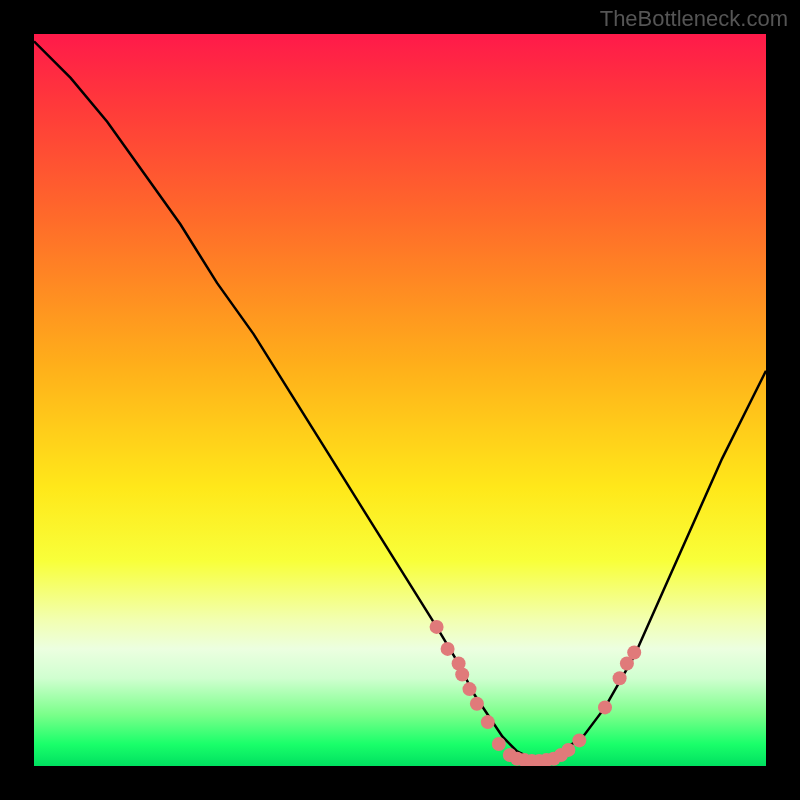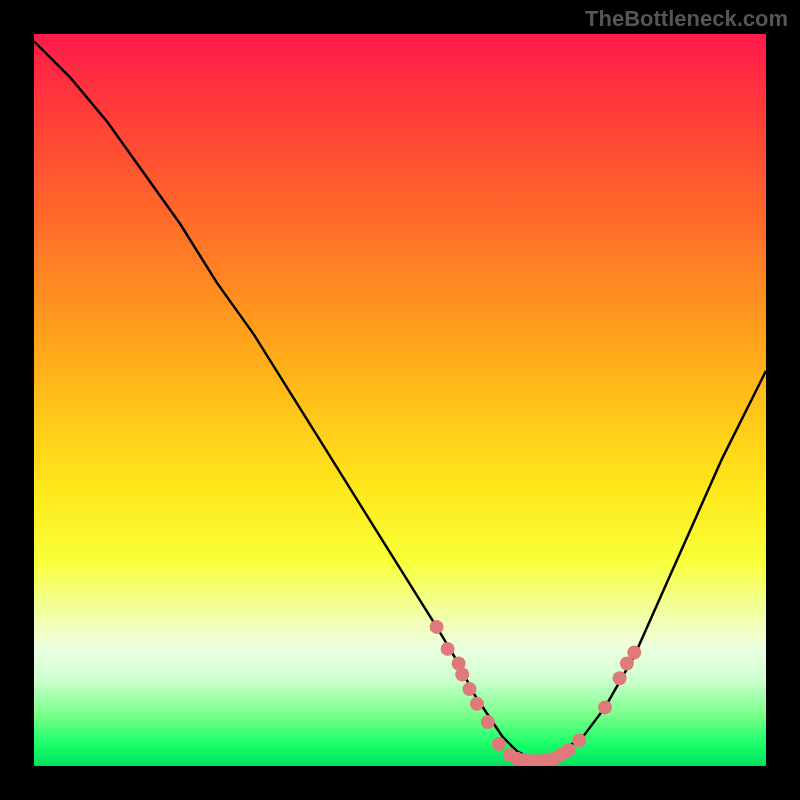--- a/index.html
+++ b/index.html
@@ -10,21 +10,21 @@
     position: relative;
     font-family: Arial, sans-serif;
     overflow: hidden;
   }
   .watermark {
     position: absolute;
     top: 6px;
     right: 12px;
     color: #555;
     font-size: 22px;
-    font-weight: 700;
+    font-weight: 400;
     z-index: 10;
   }
   .plot-frame {
     position: absolute;
     top: 34px;
     left: 34px;
     width: 732px;
     height: 732px;
     background: linear-gradient(to bottom,
       #ff1a4a 0%,

